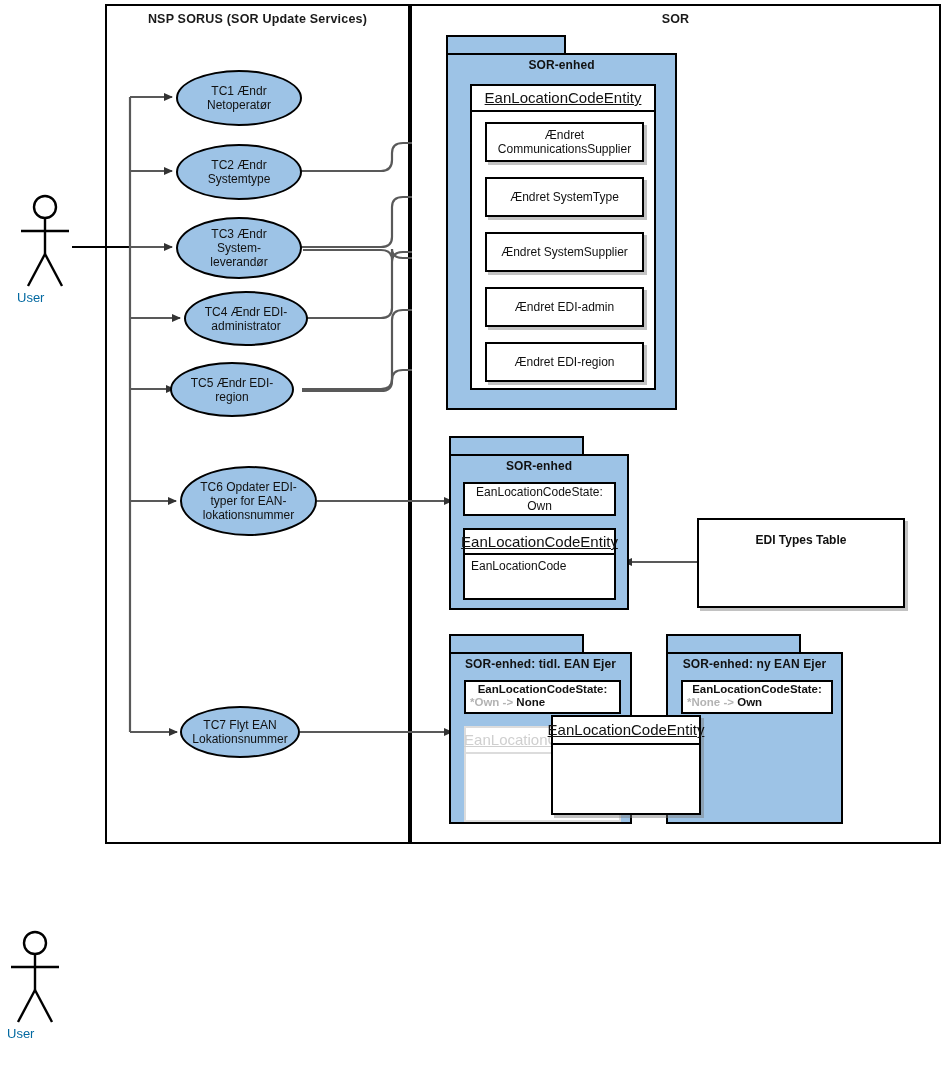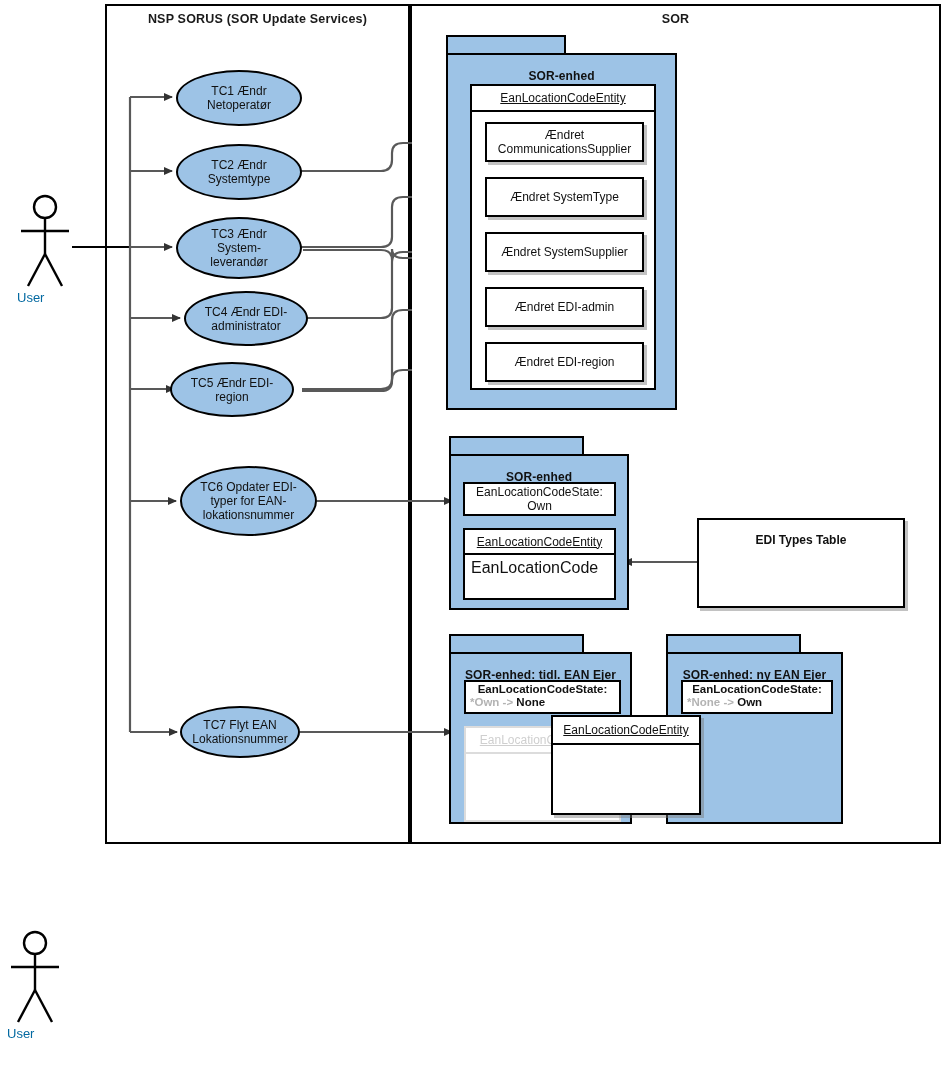--- a/index.html
+++ b/index.html
@@ -56,21 +56,21 @@
   }
   .pkg-body {
     background: #9dc3e6;
     border: 2px solid #000;
   }
   .pkg-title {
     text-align: center;
     font-size: 12px;
     font-weight: bold;
     color: #111;
-    padding-top: 14px;
+    padding-top: 3px;
     letter-spacing: .1px;
   }
 
   
   .wbox {
     background: #ffffff;
     border: 2px solid #000;
     box-shadow: 3px 3px 0 rgba(120,120,120,.45);
   }
   .wbox-plain {
@@ -82,21 +82,21 @@
     align-items: center;
     justify-content: center;
     text-align: center;
     width: 100%; height: 100%;
     font-size: 12px;
     line-height: 14px;
     color: #111;
   }
   .hdr-underline {
     text-decoration: underline;
-    font-size: 12px;
+    font-size: 15px;
   }
   .sep { border-bottom: 2px solid #000; }
 
   .statebox {
     background:#fff; border:2px solid #000;
     font-size:11.5px; line-height:13px; color:#111;
   }
   .state-l1 { text-align:center; font-weight:bold; padding-top:1px;}
   .state-l2 { text-align:left; padding-left:4px; font-weight:bold;}
   .muted { color:#b3b3b3; font-weight:bold; }
@@ -315,21 +315,21 @@
           <span>EanLocationCodeState:</span>
           <span>Own</span>
         </div>
       </div>
     </div>
 
     <div class="abs wbox-plain" style="left:12px; top:72px; width:153px; height:72px;">
       <div class="sep" style="height:25px;">
         <div class="boxlabel hdr-underline">EanLocationCodeEntity</div>
       </div>
-      <div style="padding:4px 0 0 6px; font-size:16px; color:#111;">EanLocationCode</div>
+      <div style="padding:4px 0 0 6px; font-size:12px; color:#111;">EanLocationCode</div>
     </div>
   </div>
 
   <div class="abs wbox" style="left:697px; top:518px; width:208px; height:90px;">
     <div style="text-align:center; font-size:12px; font-weight:bold; color:#111; padding-top:13px;">EDI Types Table</div>
   </div>
 
   <div class="abs pkg-tab" style="left:449px; top:634px; width:135px; height:19px;"></div>
   <div class="abs pkg-body" style="left:449px; top:652px; width:183px; height:172px;">
     <div class="pkg-title">SOR-enhed: tidl. EAN Ejer</div>

